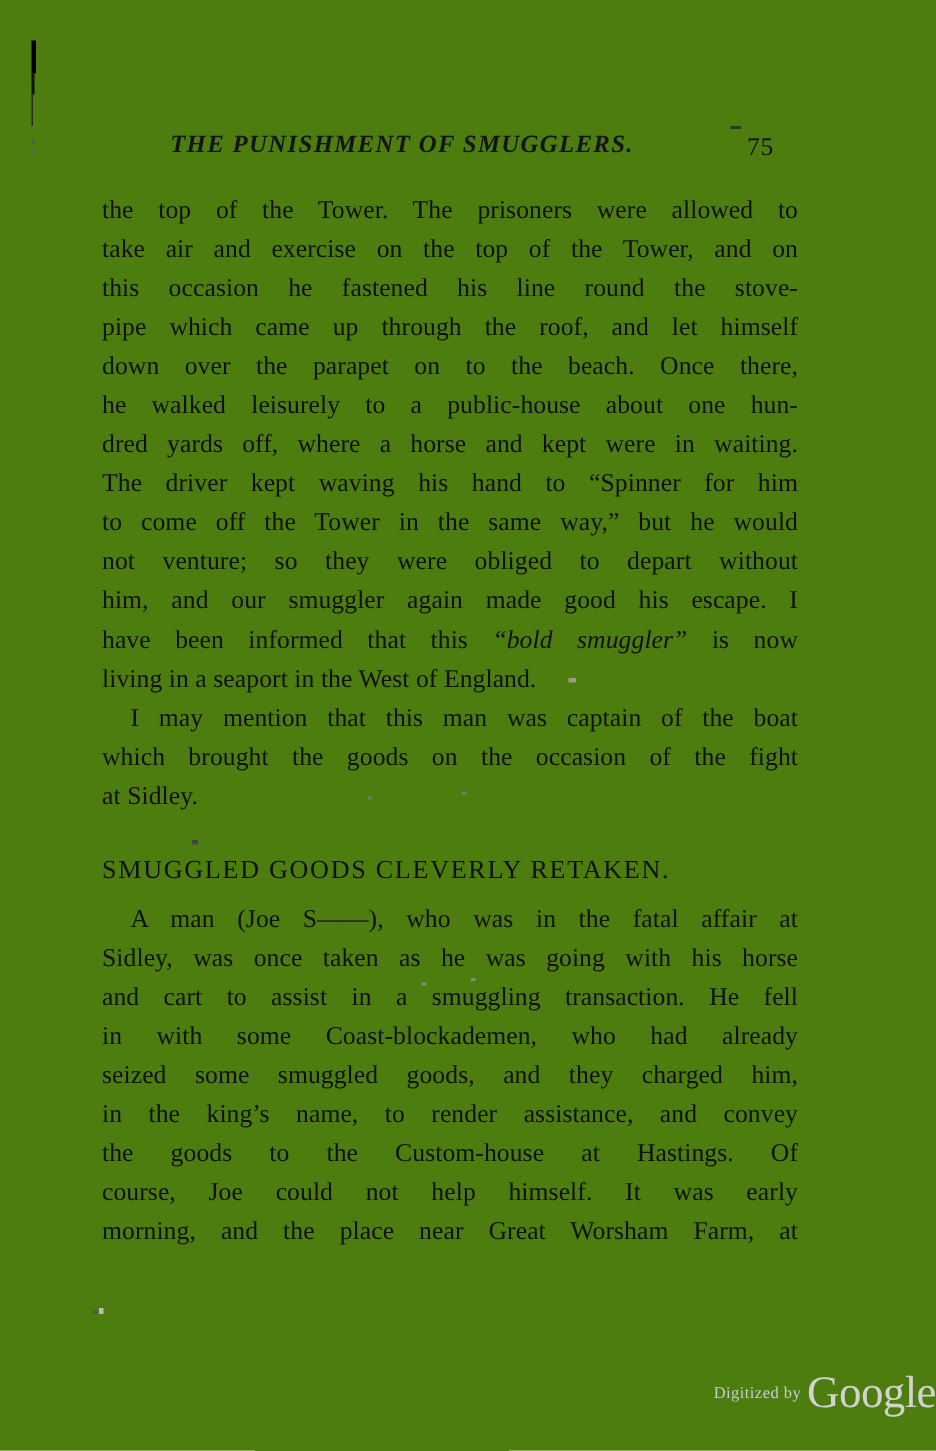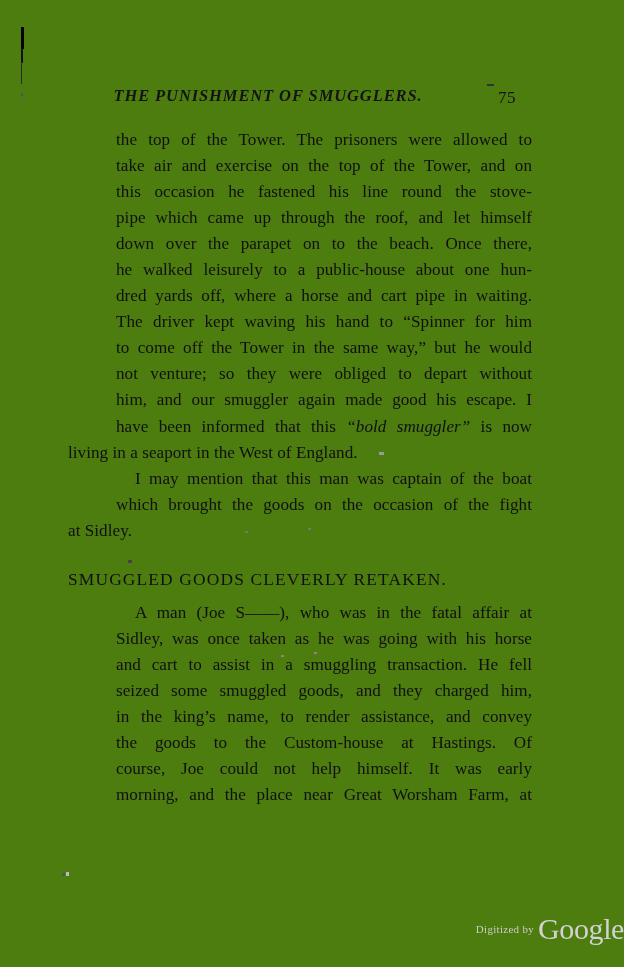--- a/index.html
+++ b/index.html
@@ -176,21 +176,20 @@
   }
   .para .ln {
     display: block;
     white-space: nowrap;
   }
   
   .para .ln.just {
     text-align: justify;
     text-align-last: justify;
     white-space: normal;
-    margin-left: 48px;
   }
   .para .ln.last {
     text-align: left;
     text-align-last: left;
   }
   .indent {
     display: inline-block;
     width: 19px;
   }
   .ital {
@@ -267,21 +266,21 @@
 
   <div id="text-block">
 
     <p class="para">
       <span class="ln just">the top of the Tower.   The prisoners were allowed to</span>
       <span class="ln just">take air and exercise on the top of the Tower, and on</span>
       <span class="ln just">this occasion he fastened his line round the stove-</span>
       <span class="ln just">pipe which came up through the roof, and let himself</span>
       <span class="ln just">down over the parapet on to the beach.   Once there,</span>
       <span class="ln just">he walked leisurely to a public-house about one hun-</span>
-      <span class="ln just">dred yards off, where a horse and cart pipe in waiting.</span>
+      <span class="ln just">dred yards off, where a horse and kept were in waiting.</span>
       <span class="ln just">The driver kept waving his hand to “Spinner for him</span>
       <span class="ln just">to come off the Tower in the same way,” but he would</span>
       <span class="ln just">not venture; so they were obliged to depart without</span>
       <span class="ln just">him, and our smuggler again made good his escape.  I</span>
       <span class="ln just"><span>have been informed that this </span><span class="ital">“bold smuggler”</span><span> is now</span></span>
       <span class="ln last">living in a seaport in the West of England.</span>
     </p>
 
     <p class="para">
       <span class="ln just"><span class="indent"></span><span>I may mention that this man was captain of the boat</span></span>
@@ -291,20 +290,21 @@
 
   </div>
 
   <div id="section-heading">SMUGGLED GOODS CLEVERLY RETAKEN.</div>
 
   <div id="text-block-2">
     <p class="para">
       <span class="ln just"><span class="indent"></span><span>A man (Joe S——), who was in the fatal affair at</span></span>
       <span class="ln just">Sidley, was once taken as he was going with his horse</span>
       <span class="ln just">and cart to assist in a smuggling transaction.   He fell</span>
+      <span class="ln just">in with some Coast-blockademen, who had already</span>
       <span class="ln just">seized some smuggled goods, and they charged him,</span>
       <span class="ln just">in the king’s name, to render assistance, and convey</span>
       <span class="ln just">the goods to the Custom-house at Hastings.   Of</span>
       <span class="ln just">course, Joe could not help himself.  It was early</span>
       <span class="ln just">morning, and the place near Great Worsham Farm, at</span>
     </p>
   </div>
 
   <div id="watermark">
     <span id="watermark-prefix">Digitized by</span>

